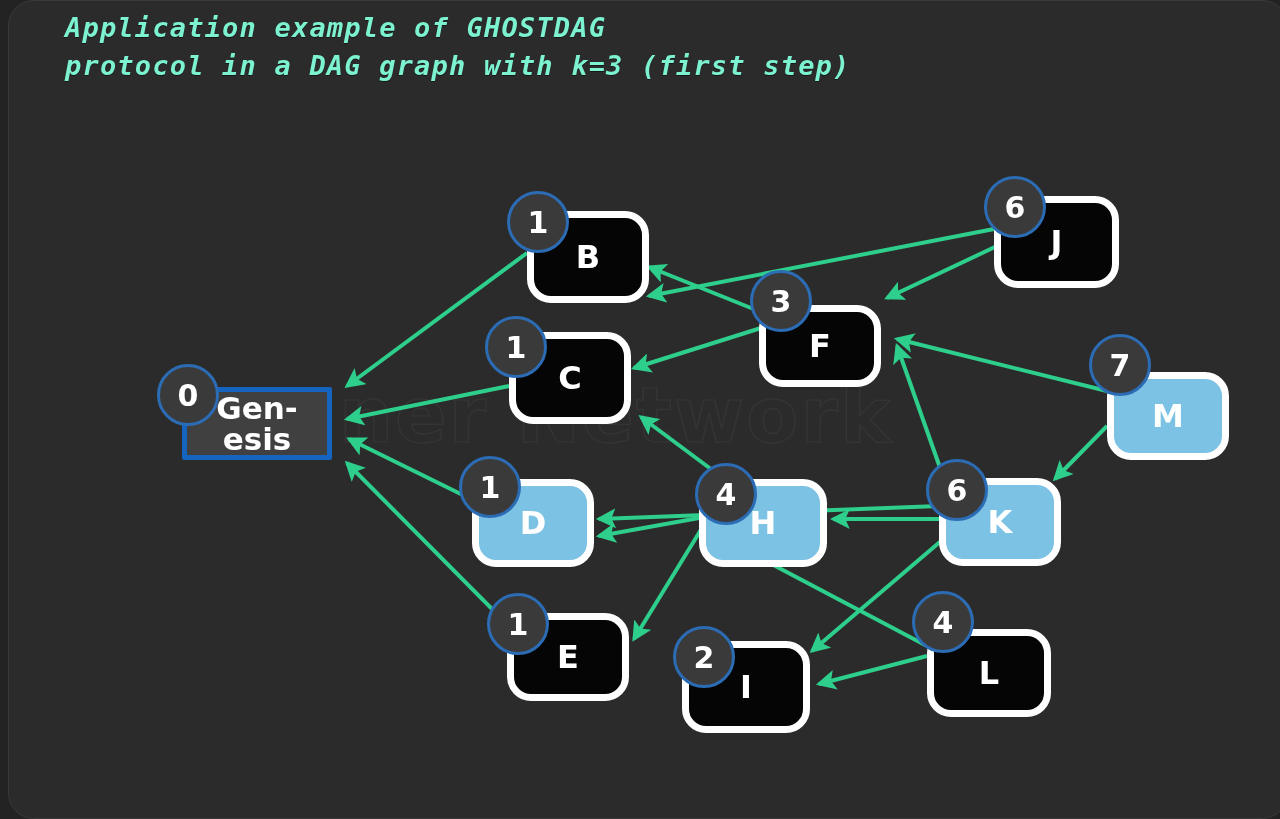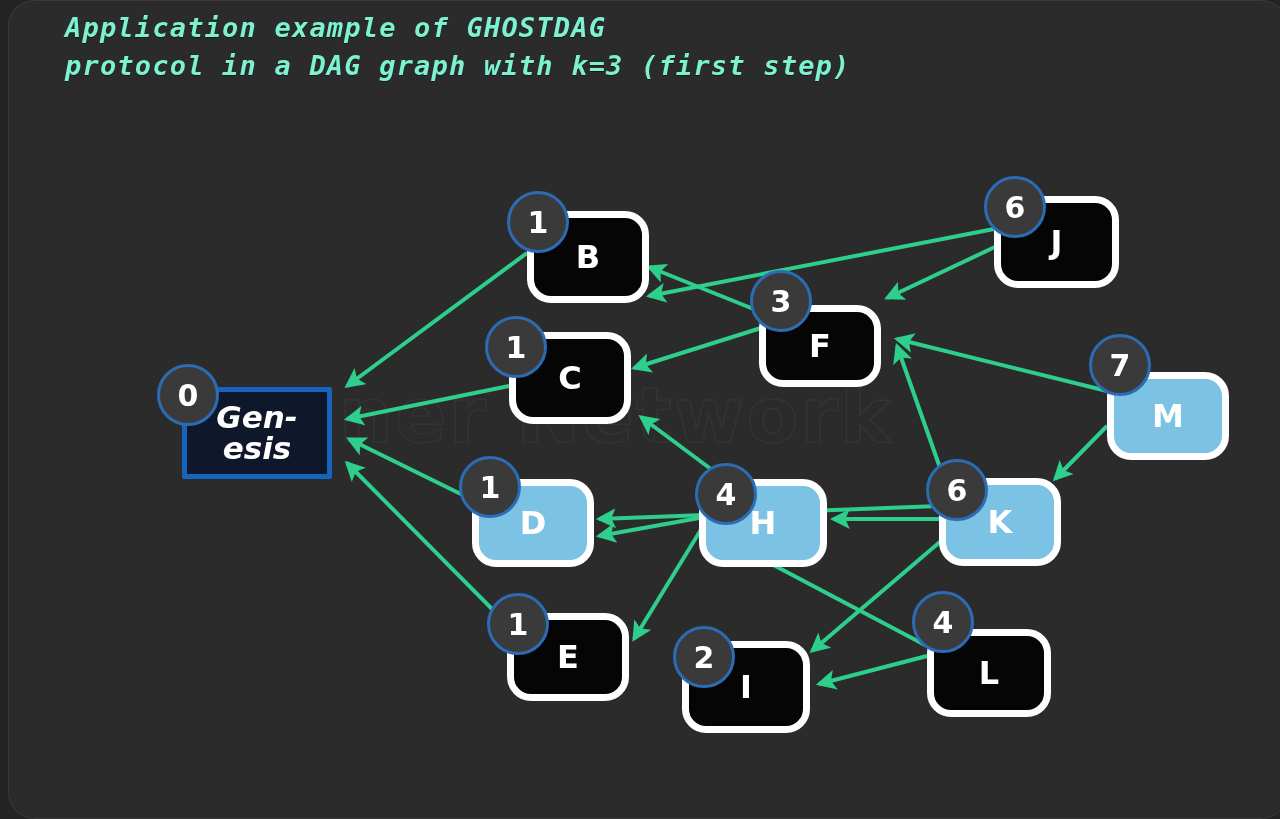--- a/index.html
+++ b/index.html
@@ -109,21 +109,21 @@
         <line x1="935" y1="478" x2="888" y2="345" stroke="#2ECE8C" stroke-width="4" marker-end="url(#arrow)"></line>
         <line x1="932" y1="540" x2="803" y2="650" stroke="#2ECE8C" stroke-width="4" marker-end="url(#arrow)"></line>
         <line x1="918" y1="645" x2="700" y2="530" stroke="#2ECE8C" stroke-width="4" marker-end="url(#arrow)"></line>
         <line x1="918" y1="655" x2="810" y2="683" stroke="#2ECE8C" stroke-width="4" marker-end="url(#arrow)"></line>
         <line x1="1098" y1="390" x2="888" y2="338" stroke="#2ECE8C" stroke-width="4" marker-end="url(#arrow)"></line>
         <line x1="1098" y1="425" x2="1046" y2="478" stroke="#2ECE8C" stroke-width="4" marker-end="url(#arrow)"></line>
       </g>
   </svg>
 
   <div id="node-layer">
-      <div class="node genesis" style="left: 173px; top: 386px; width: 150px; height: 92px; background: #0f172a; border-color: rgb(21, 101, 192); font-style: italic;">
+      <div class="node genesis" style="left: 173px; top: 386px; width: 150px; height: 73px; background: #404040; border-color: rgb(21, 101, 192);">
         <span style="white-space: pre-line;">Gen-
 esis</span>
       </div>
       <div class="badge" style="left: 148px; top: 363px; background: rgb(58, 58, 58); border-color: rgb(43, 108, 181);">
         <span>0</span>
       </div>
       <div class="node rounded black" style="left: 518px; top: 210px; width: 122px; height: 92px; background: rgb(5, 5, 5);">
         <span style="white-space: pre-line;">B</span>
       </div>
       <div class="badge" style="left: 498px; top: 190px; background: rgb(58, 58, 58); border-color: rgb(43, 108, 181);">

